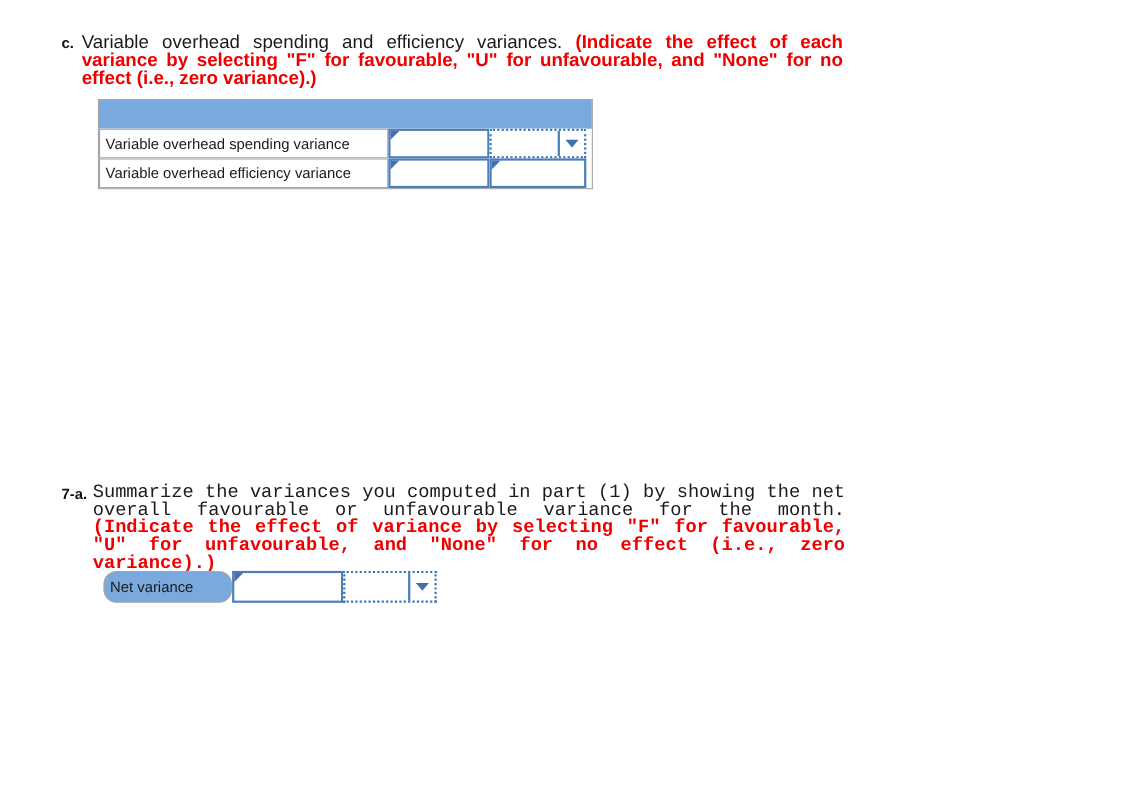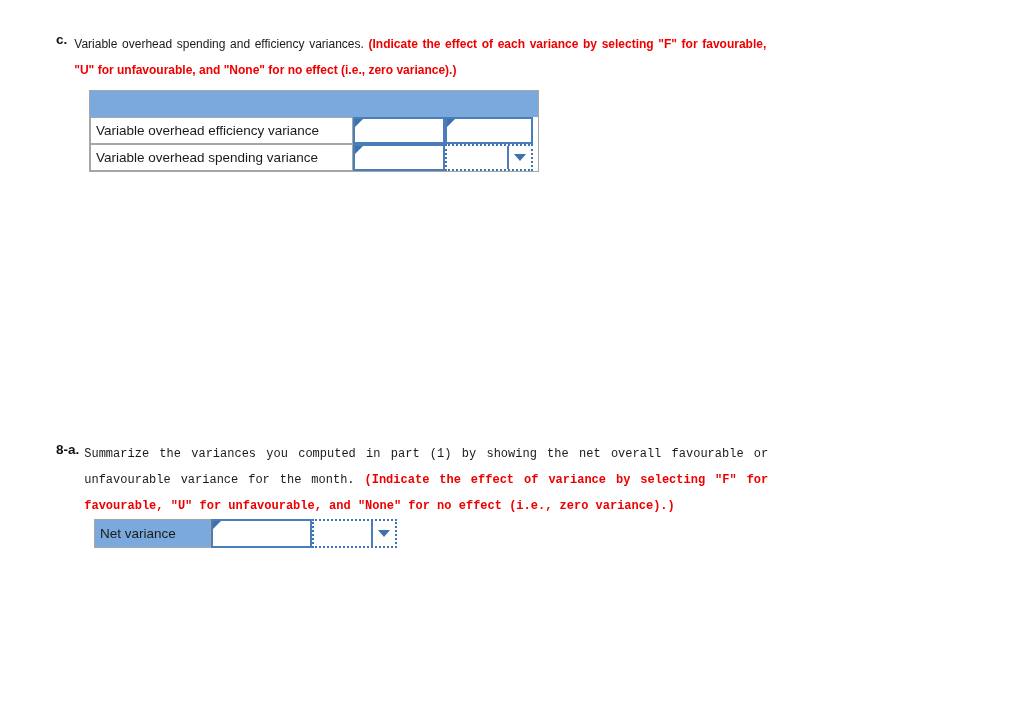--- a/index.html
+++ b/index.html
@@ -24,22 +24,22 @@
   }
   .qlabel {
     font-weight: bold;
     font-size: 13.5px;
     line-height: 18px;
     color: #111;
     flex: 0 0 auto;
     white-space: nowrap;
   }
   .qtext {
-    font-size: 12px;
-    line-height: 26px;
+    font-size: 17px;
+    line-height: 16px;
     text-align: justify;
     text-justify: inter-word;
     color: #1a1a1a;
   }
   .qtext .hint {
     color: #ee0000;
     font-weight: bold;
   }
   
   .qtext > span { display: inline; }
@@ -143,51 +143,51 @@
   </div>
 </div>
 
 <div class="sheet" style="left:89px; top:90px; width:450px; height:82px;">
 
   <div class="sheet-row hdr-row">
     <div class="hdr-fill"></div>
   </div>
 
   <div class="sheet-row" style="height:27px;">
-    <div class="cell-label" style="width:263px; height:27px; line-height:25px;">Variable overhead efficiency variance</div>
-
-    <div class="cell-input solid flag" style="width:92px; height:27px;"></div>
-
-    <div class="cell-input solid flag" style="width:88px; height:27px;"></div>
-  </div>
-
-  <div class="sheet-row" style="height:27px;">
     <div class="cell-label" style="width:263px; height:27px; line-height:25px;">Variable overhead spending variance</div>
 
     <div class="cell-input solid flag" style="width:92px; height:27px;"></div>
 
     <div class="dd-wrap" style="width:88px; height:27px;">
       <div class="dd-value"></div>
       <div class="dd-button">
         <span class="dd-arrow"></span>
       </div>
     </div>
   </div>
+
+  <div class="sheet-row" style="height:27px;">
+    <div class="cell-label" style="width:263px; height:27px; line-height:25px;">Variable overhead efficiency variance</div>
+
+    <div class="cell-input solid flag" style="width:92px; height:27px;"></div>
+
+    <div class="cell-input solid flag" style="width:88px; height:27px;"></div>
+  </div>
 </div>
 
 <div class="qblock" style="left:56px; top:441px; width:714px;">
-  <div class="qlabel">8-a.</div>
+  <div class="qlabel">7-a.</div>
   <div class="qtext" style="margin-left:5px; width:684px;font-family:Liberation Mono, monospace;">
     <span>Summarize the variances you computed in part (1) by showing the net overall favourable or unfavourable variance for the month. </span><span class="hint">(Indicate the effect of variance by selecting "F" for favourable, "U" for unfavourable, and "None" for no effect (i.e., zero variance).)</span>
   </div>
 </div>
 
 <div class="sheet" style="left:94px; top:519px; width:303px; height:29px; border:none;">
   <div class="sheet-row" style="height:29px;">
-    <div class="cell-label blue" style="width:117px; height:29px; line-height:27px;">Net variance</div>
+    <div class="cell-label blue" style="width:117px; height:29px; line-height:27px;border-radius:12px;">Net variance</div>
 
     <div class="cell-input solid flag" style="width:101px; height:29px;"></div>
 
     <div class="dd-wrap" style="width:85px; height:29px;">
       <div class="dd-value"></div>
       <div class="dd-button">
         <span class="dd-arrow"></span>
       </div>
     </div>
   </div>

